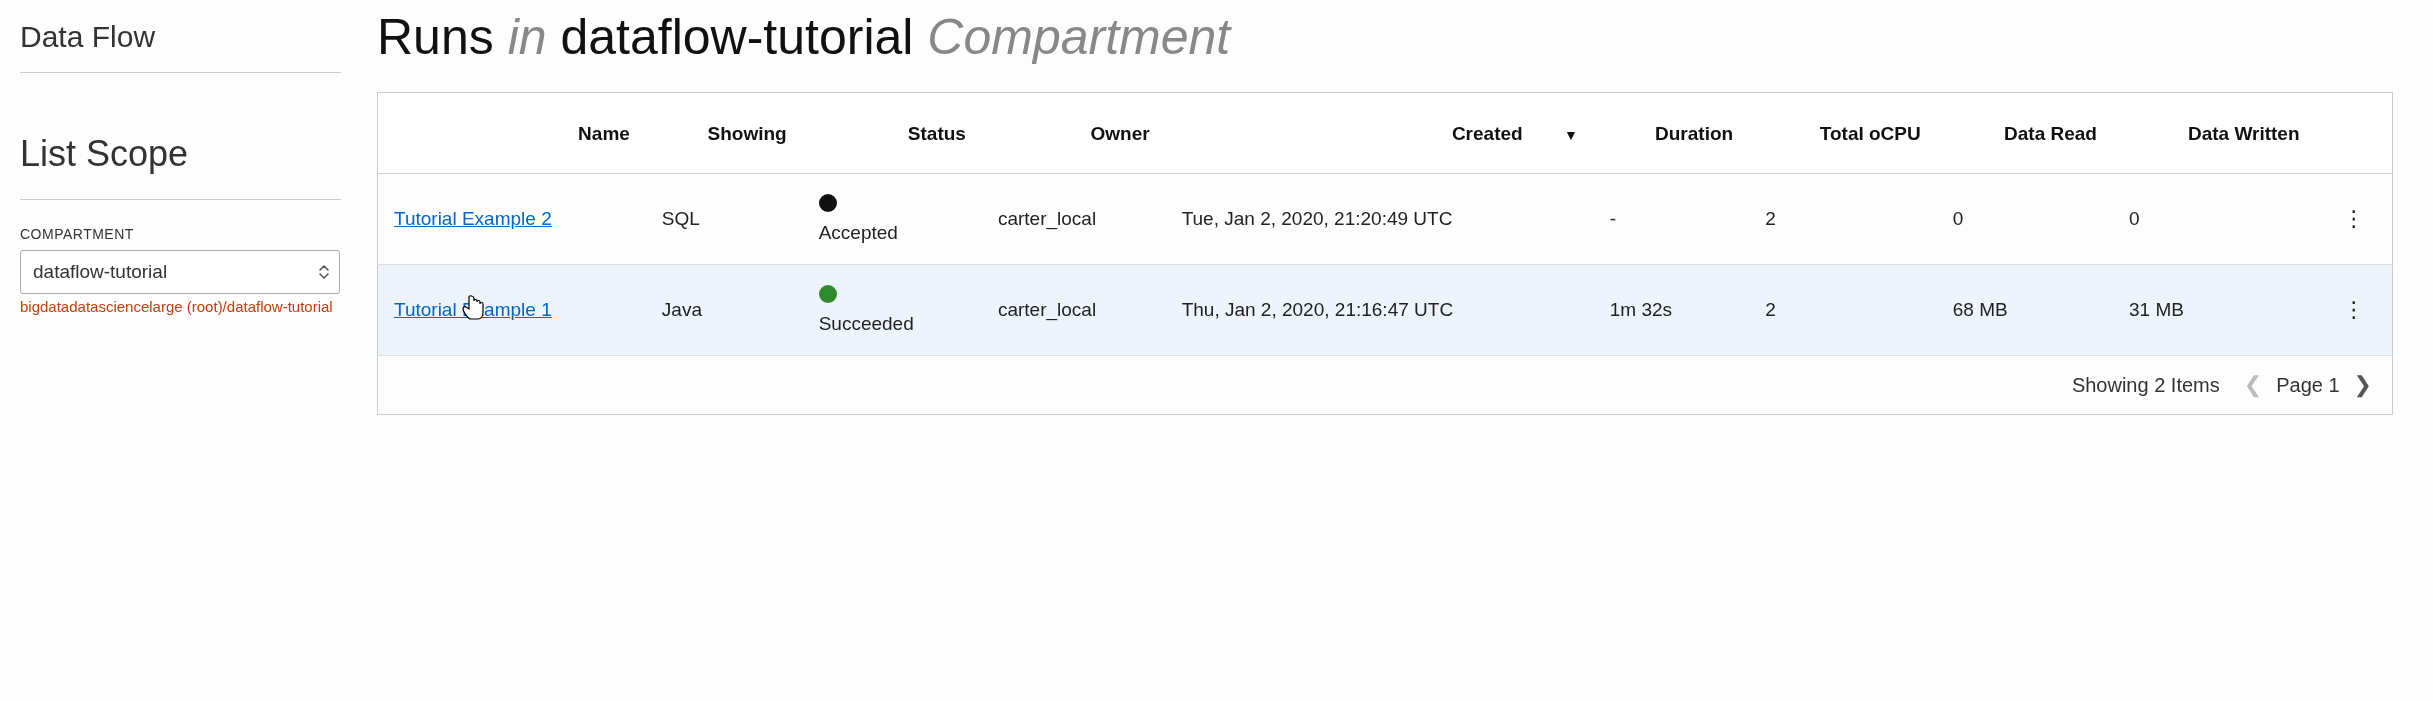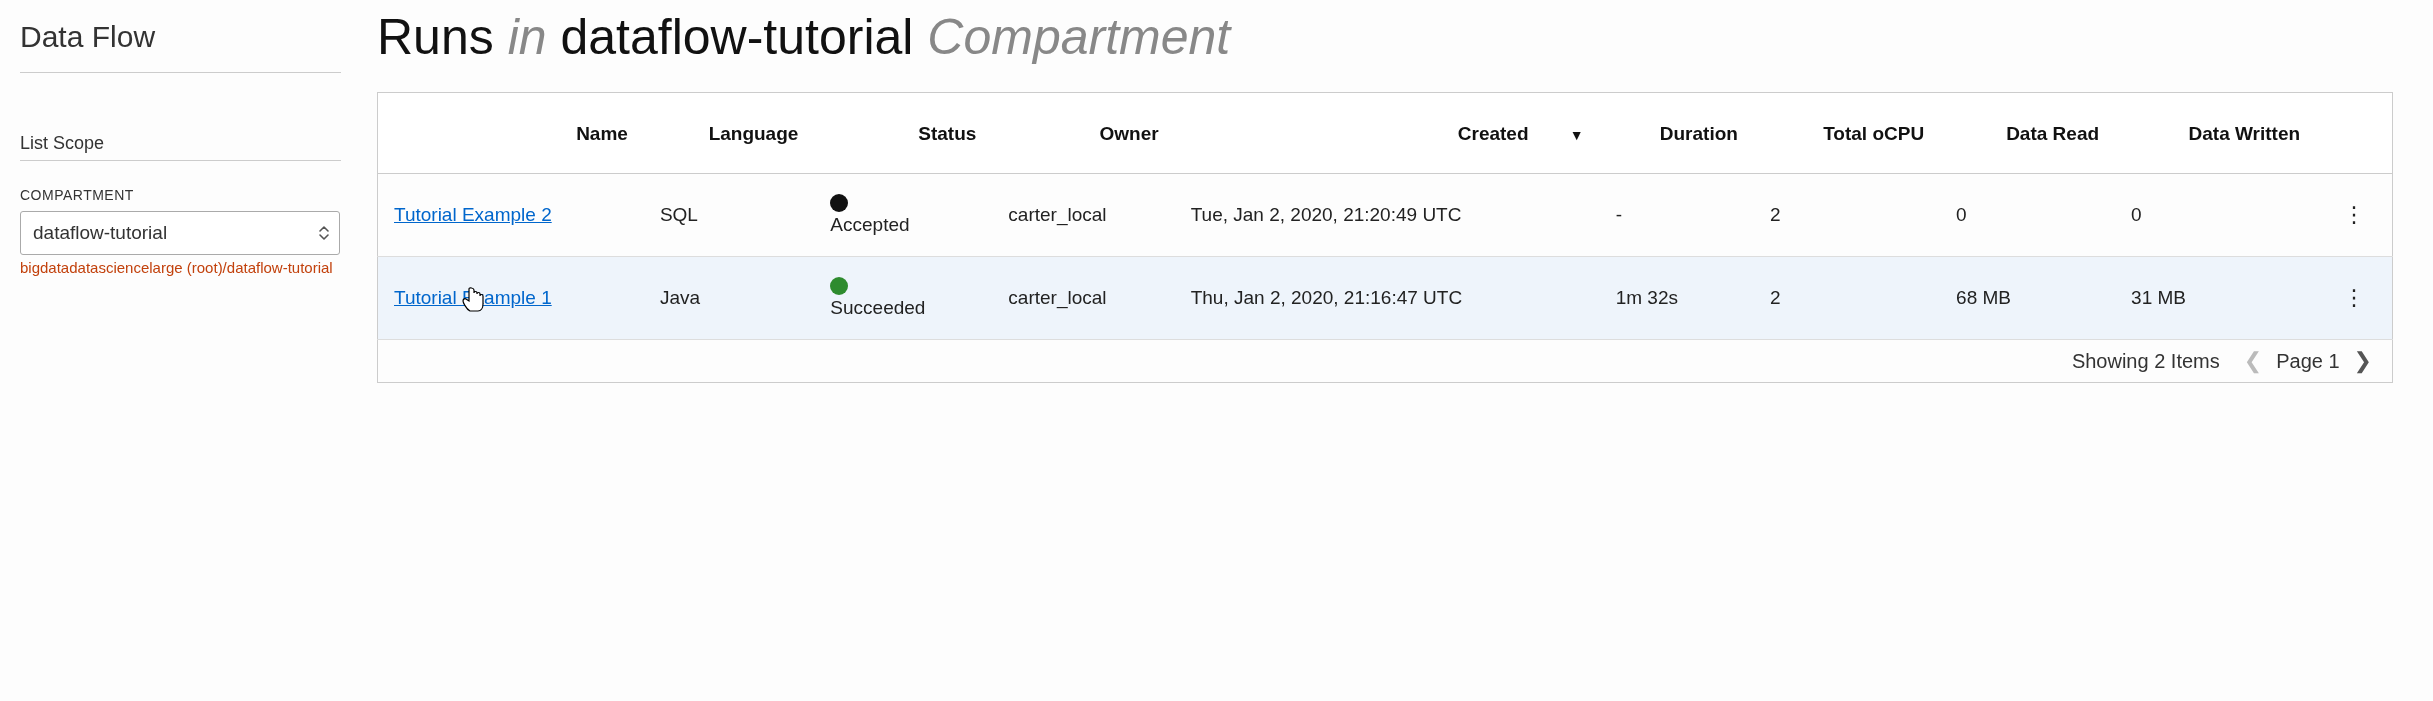--- a/index.html
+++ b/index.html
@@ -32,25 +32,25 @@
     font-size: 20px;
     color: #0066cc;
     cursor: pointer;
   }
   .nav-item.active {
     font-weight: 700;
     border-left: 4px solid #0066cc;
     padding-left: 6px;
   }
   .scope-title {
-    font-size: 18px;
+    font-size: 36px;
     font-weight: 300;
     color: #333;
     margin-top: 60px;
-    padding-bottom: 6px;
+    padding-bottom: 24px;
     border-bottom: 1px solid #ccc;
   }
   .scope-label {
     font-size: 14px;
     letter-spacing: 0.5px;
     color: #333;
     margin-top: 26px;
     margin-bottom: 8px;
     text-transform: uppercase;
   }
@@ -124,42 +124,42 @@
     border-bottom: 1px solid #ddd;
     vertical-align: middle;
     color: #222;
   }
   table.runs tbody tr.highlight td { background: #eef4fb; }
   .link {
     color: #0066cc;
     text-decoration: underline;
     cursor: pointer;
   }
-  .status-cell { display: flex; align-items: center; gap: 0; flex-direction: column; align-items: flex-start; }
+  .status-cell { display: flex; align-items: center; gap: 8px; flex-direction: column; align-items: flex-start; }
   .status-dot {
     width: 18px; height: 18px; border-radius: 50%;
     display: inline-block;
   }
   .status-dot.black { background: #111; }
   .status-dot.green { background: #2e8b2e; }
   .status-label { margin-top: 2px; }
   .kebab {
     cursor: pointer;
     padding: 4px 10px;
     color: #333;
     font-size: 22px;
     text-align: center;
   }
   .table-footer {
     display: flex;
     justify-content: flex-end;
     align-items: center;
     border: 1px solid #ccc;
     border-top: none;
-    padding: 8px 20px;
+    padding: 16px 20px;
     font-size: 20px;
     color: #333;
     gap: 24px;
   }
   .pager { display: flex; align-items: center; gap: 14px; }
   .pager .arrow {
     color: #bbb;
     cursor: pointer;
     font-size: 22px;
     user-select: none;
@@ -195,21 +195,21 @@
     <span>Runs</span>
     <span class="muted">in</span>
     <span>dataflow-tutorial</span>
     <span class="muted">Compartment</span>
   </h1>
 
   <table class="runs">
     <thead>
       <tr>
         <th>Name</th>
-        <th>Language</th>
+        <th>Showing</th>
         <th>Status</th>
         <th>Owner</th>
         <th class="sortable">
           <span>Created</span>
           <span class="sort-arrow">▼</span>
         </th>
         <th>Duration</th>
         <th>Total oCPU</th>
         <th>Data Read</th>
         <th>Data Written</th>

